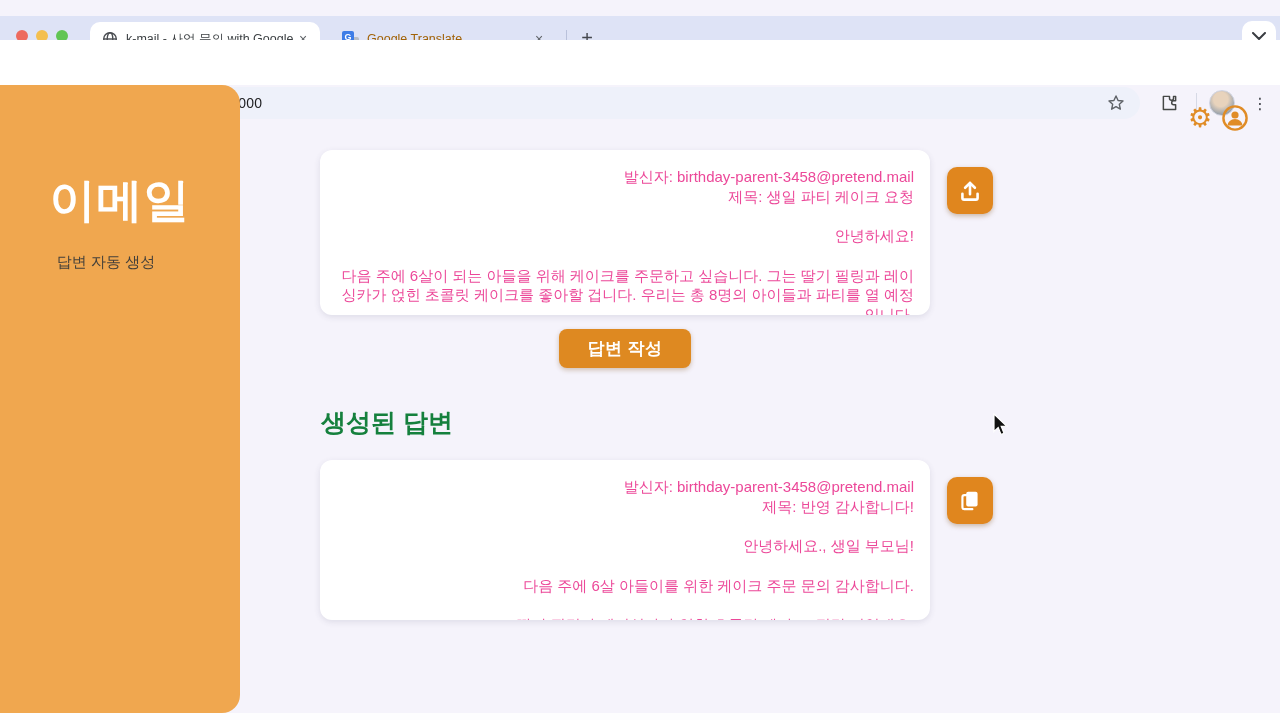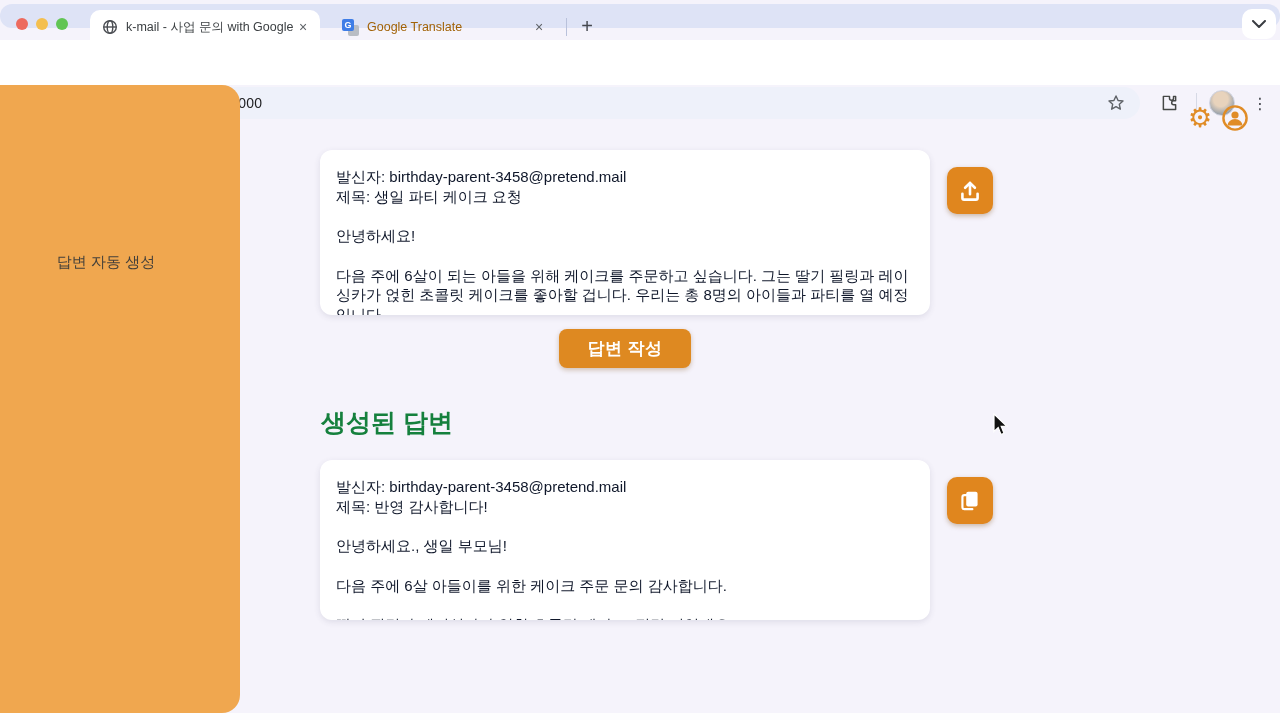--- a/index.html
+++ b/index.html
@@ -1,20 +1,20 @@
 <!DOCTYPE html>
 <html><head>
 <meta charset="utf-8">
 <style>
   * { margin:0; padding:0; box-sizing:border-box; }
   html,body { width:1280px; height:720px; overflow:hidden; }
   body { font-family:"Liberation Sans","DejaVu Sans",sans-serif; background:#F5F3FB; position:relative; }
 
   
-  .tabstrip { position:absolute; left:0; top:4px; width:1280px; height:24px; background:#DEE3F6;border-radius:15px; }
+  .tabstrip { position:absolute; left:0; top:16px; width:1280px; height:24px; background:#DEE3F6; }
   .traffic { position:absolute; top:14px; width:12px; height:12px; border-radius:50%; }
   .t-red { left:16px; background:#ED6A5E; }
   .t-yellow { left:36px; background:#F4BF4F; }
   .t-green { left:56px; background:#61C554; }
 
   .tab { position:absolute; top:6px; height:34px; display:flex; align-items:center; }
   .tab-active { left:90px; width:230px; background:#FFFFFF; border-radius:10px 10px 0 0; padding:0 8px 0 12px; }
   .tab-inactive { left:330px; width:226px; padding:0 8px 0 12px; border-radius:10px 10px 0 0; }
   .tab-title { font-size:12.5px; color:#3C4043; margin-left:8px; white-space:nowrap; overflow:hidden; flex:1; }
   .tab-close { width:18px; height:18px; border-radius:50%; display:flex; align-items:center; justify-content:center;
@@ -49,21 +49,21 @@
   .bottom-strip { position:absolute; left:0; top:713px; width:1280px; height:7px; background:#FDFDFE; }
 
   .gear-btn { position:absolute; left:1185px; top:103px; width:30px; height:30px; color:#E08C26; font-size:27px;
               line-height:30px; text-align:center; }
   .profile-btn { position:absolute; left:1221px; top:104px; width:28px; height:28px; }
 
   .card { position:absolute; left:320px; width:610px; background:#FFFFFF; border-radius:12px;
           box-shadow:0 2px 6px rgba(60,60,90,.12); padding:17px 16px; overflow:hidden; }
   .card-1 { top:150px; height:165px; }
   .card-2 { top:460px; height:160px; }
-  .card-text { font-size:15px; line-height:19.7px; color:#0f172a; white-space:pre-line; }
+  .card-text { font-size:15px; line-height:19.7px; color:#ec4899; white-space:pre-line;text-align:right; }
 
   .icon-btn { position:absolute; left:947px; width:46px; height:47px; background:#E0861E; border-radius:10px;
               box-shadow:0 2px 5px rgba(120,70,10,.35); display:flex; align-items:center; justify-content:center; }
   .upload-btn { top:167px; }
   .copy-btn { top:477px; }
 
   .reply-btn { position:absolute; left:559px; top:329px; width:132px; height:39px; background:#DE8921; border:none;
                border-radius:8px; color:#FFFFFF; font-size:17px; font-weight:bold; letter-spacing:.5px;
                box-shadow:0 2px 5px rgba(120,70,10,.3); font-family:inherit; }
   .gen-heading { position:absolute; left:321px; top:406px; font-size:25px; font-weight:bold; color:#15803d; }
@@ -147,20 +147,21 @@
     <svg width="21" height="21" viewBox="0 0 24 24">
         <path d="M9 4 h4 v2.2 a2.3 2.3 0 1 0 4.6 0 V4 H20 v5 h-2.2 a2.3 2.3 0 1 0 0 4.6 H20 V19 H6 V4 h3 z" fill="none" stroke="#454746" stroke-width="1.7" stroke-linejoin="round" transform="translate(-1,1)"></path>
       </svg>
   </div>
   <span class="tool-sep"></span>
   <div class="avatar"></div>
   <div class="kebab">⋮</div>
 </div>
 
 <div class="sidebar">
+  <div class="sidebar-title">이메일</div>
   <div class="sidebar-sub">답변 자동 생성</div>
 </div>
 <div class="bottom-strip"></div>
 
 <div class="gear-btn">⚙</div>
 <div class="profile-btn">
   <svg width="28" height="28" viewBox="0 0 28 28">
     <circle cx="14" cy="14" r="11.6" fill="none" stroke="#E08C26" stroke-width="2.4"></circle>
     <circle cx="14" cy="11" r="3.6" fill="#E08C26"></circle>
     <path d="M6.5 21.5 a7.5 6.5 0 0 1 15 0 z" fill="#E08C26"></path>

